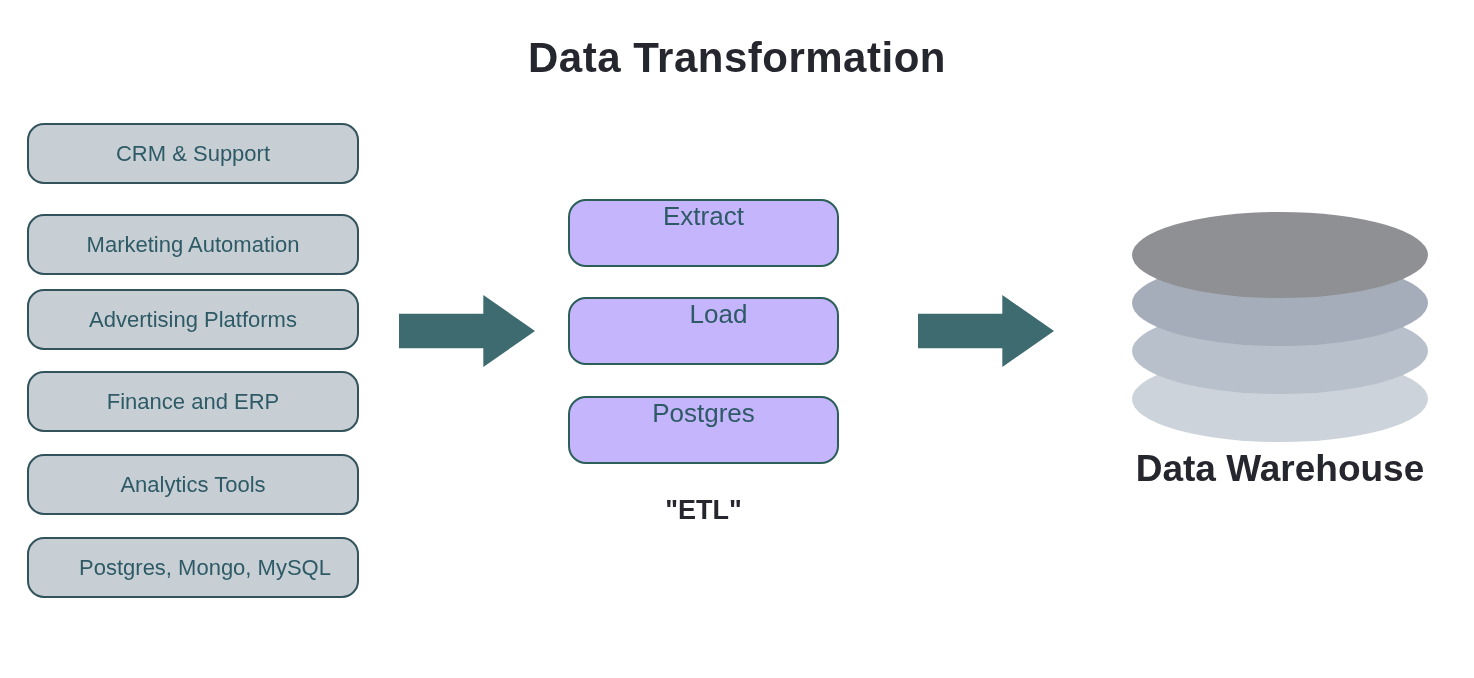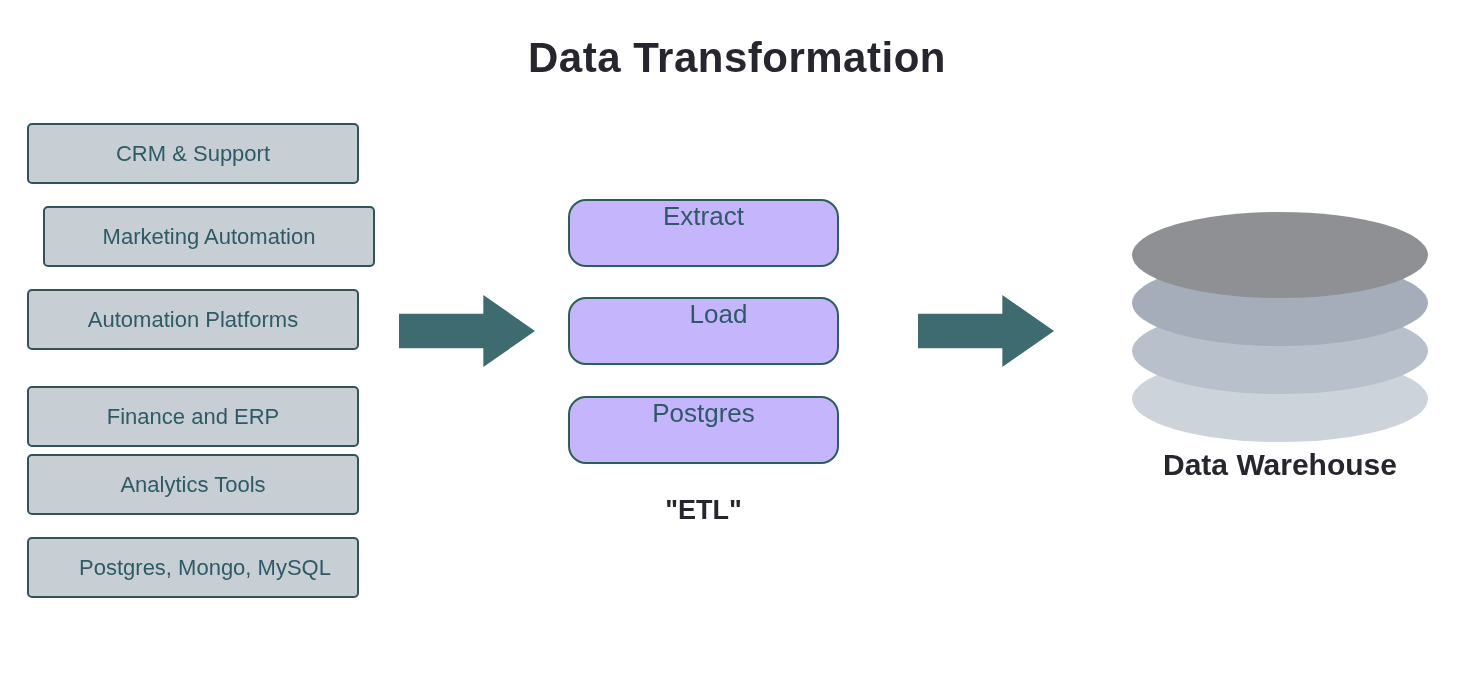--- a/index.html
+++ b/index.html
@@ -28,31 +28,31 @@
   }
   
   .src-box {
     position: absolute;
     left: 27px;
     width: 332px;
     height: 61px;
     box-sizing: border-box;
     background: #c7cfd5;
     border: 2px solid #32525c;
-    border-radius: 5px;
+    border-radius: 17px;
     display: flex;
     align-items: center;
     justify-content: center;
     font-size: 22px;
     color: #2e5a66;
   }
   .src-1 { top: 123px; }
-  .src-2 { top: 206px; margin-left: 16px; }
+  .src-2 { top: 214px; }
   .src-3 { top: 289px; }
-  .src-4 { top: 386px; }
+  .src-4 { top: 371px; }
   .src-5 { top: 454px; }
   .src-6 { top: 537px; padding-left: 24px; }
   .sources-label {
     position: absolute;
     left: 27px;
     top: 624px;
     width: 332px;
     text-align: center;
     font-size: 27px;
     font-weight: bold;
@@ -116,40 +116,40 @@
   .wh-1 { top: 0px;   background: #8f9093; z-index: 4; }
   .wh-2 { top: 48px;  background: #a4adb9; z-index: 3; }
   .wh-3 { top: 96px;  background: #b8c1cb; z-index: 2; }
   .wh-4 { top: 144px; background: #ccd3db; z-index: 1; }
   .warehouse-label {
     position: absolute;
     left: 1112px;
     top: 448px;
     width: 336px;
     text-align: center;
-    font-size: 30px;
+    font-size: 37px;
     font-weight: bold;
     color: #26262e;
   }
 </style>
 </head>
 <body>
 
 <div class="canvas">
 
   <div class="diagram-title">Data Transformation</div>
 
   <div class="src-box src-1">
     <span>CRM &amp; Support</span>
   </div>
   <div class="src-box src-2">
     <span>Marketing Automation</span>
   </div>
   <div class="src-box src-3">
-    <span>Automation Platforms</span>
+    <span>Advertising Platforms</span>
   </div>
   <div class="src-box src-4">
     <span>Finance and ERP</span>
   </div>
   <div class="src-box src-5">
     <span>Analytics Tools</span>
   </div>
   <div class="src-box src-6">
     <span>Postgres, Mongo, MySQL</span>
   </div>

